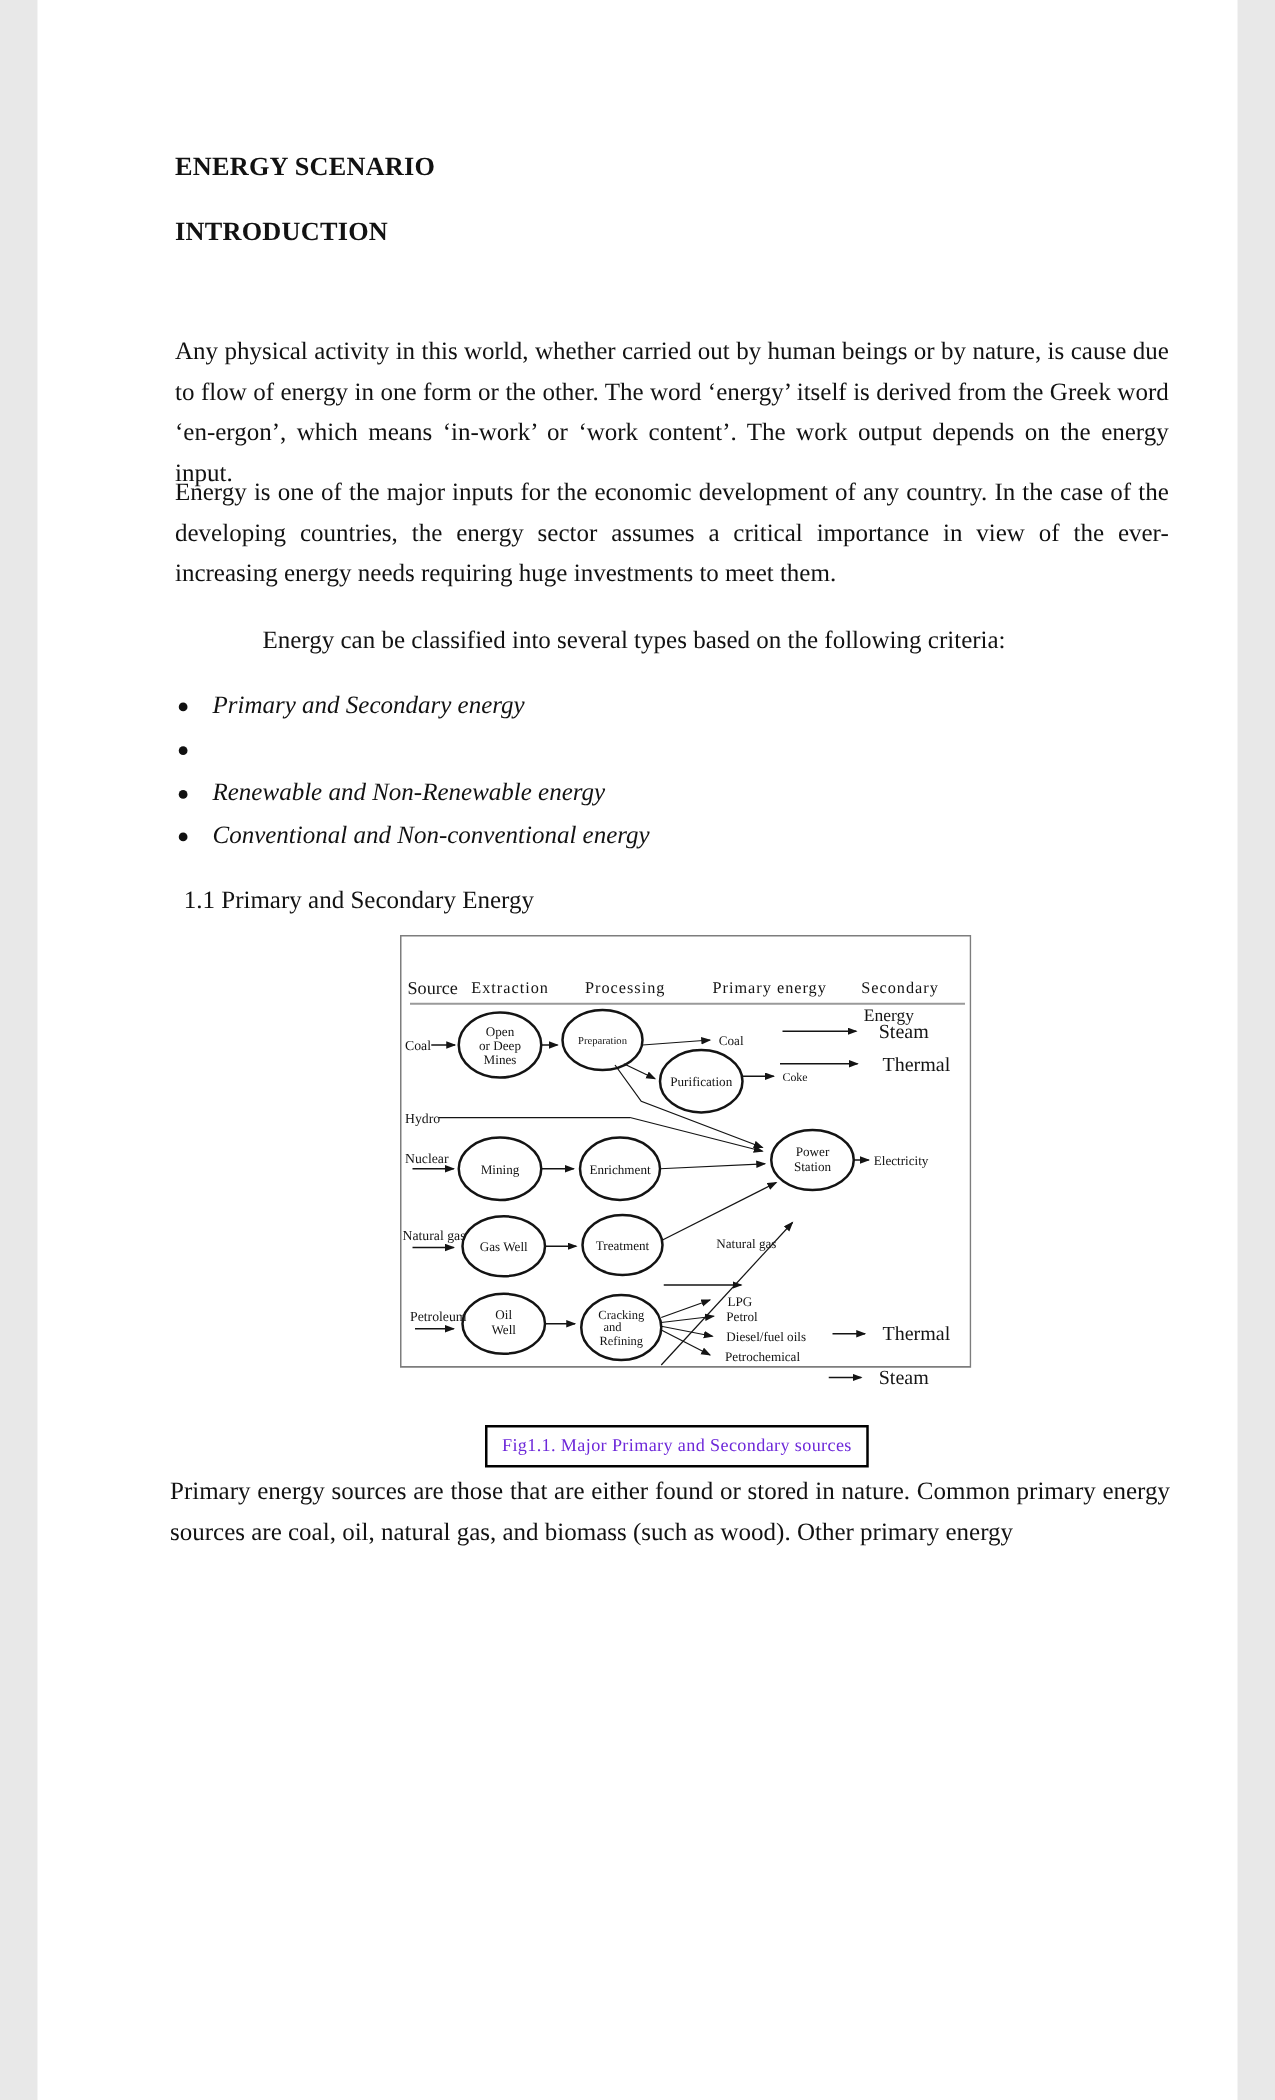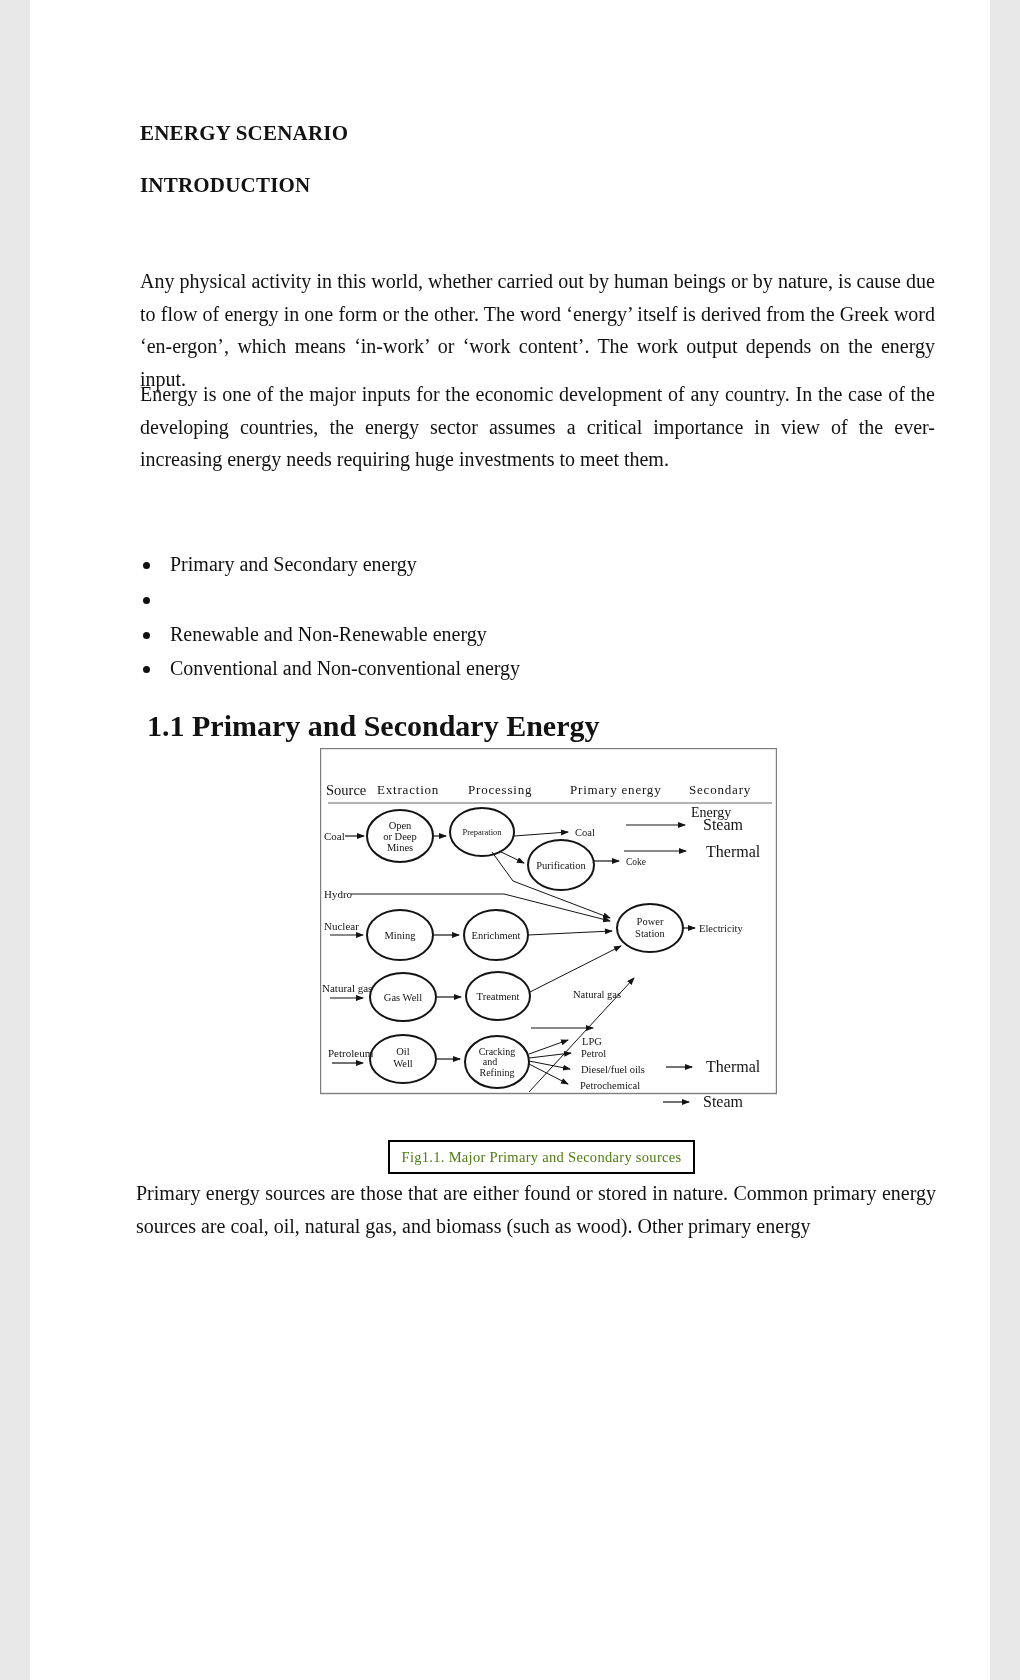--- a/index.html
+++ b/index.html
@@ -15,44 +15,45 @@
   .indent-line { font-size:20px; }
   .bullet-list { list-style:none; margin:0; padding:0; }
   .bullet-list li {
     position:relative; padding-left:27px; height:34.8px; line-height:34.8px;
     font-size:20px;
   }
   .bullet-dot {
     position:absolute; left:0; top:15px; width:7px; height:7px;
     border-radius:50%; background:#111;
   }
-  .h-sub { font-size:30px; font-weight:bold;text-align:center; }
+  .h-sub { font-size:20px; font-weight:normal;text-align:center; }
   .fig-caption-box {
     width:303px; height:30px; border:2px solid #000;
     display:flex; align-items:center; justify-content:center;
-    font-size:14.5px; color:#4d7c0f; letter-spacing:0.3px;
+    font-size:14.5px; color:#6d28d9; letter-spacing:0.3px;
   }
   svg text { font-family:"Liberation Serif", "DejaVu Serif", serif; fill:#141414; }
   .t-c { text-anchor:middle; }
 </style>
 </head>
 <body>
 
 <div id="page">
 
   <div class="abs h-main" style="left:110px; top:121px;">ENERGY SCENARIO</div>
 
   <div class="abs h-main" style="left:110px; top:173px;">INTRODUCTION</div>
 
   <div class="abs body-text" style="left:110px; top:223px; width:795px;margin-top:42px;">Any physical activity in this world, whether carried out by human beings or by nature, is cause due to flow of energy in one form or the other. The word ‘energy’ itself is derived from the Greek word ‘en-ergon’, which means ‘in-work’ or ‘work content’. The work output depends on the energy input.</div>
 
   <div class="abs body-text" style="left:110px; top:378px; width:795px;">Energy is one of the major inputs for the economic development of any country. In the case of the developing countries, the energy sector assumes a critical importance in view of the ever-increasing energy needs requiring huge investments to meet them.</div>
 
+  <div class="abs indent-line" style="left:180px; top:501px;">Energy can be classified into several types based on the following criteria:</div>
 
-  <ul class="abs bullet-list" style="left:113px; top:547px;">
+  <ul class="abs bullet-list" style="left:113px; top:547px;font-style:italic;">
     <li>
       <span class="bullet-dot"></span>
       <span>Primary and Secondary energy</span>
     </li>
     <li>
       <span class="bullet-dot"></span>
     </li>
     <li>
       <span class="bullet-dot"></span>
       <span>Renewable and Non-Renewable energy</span>

